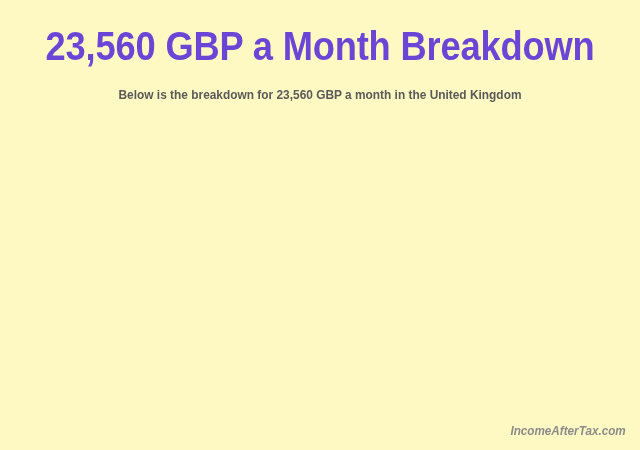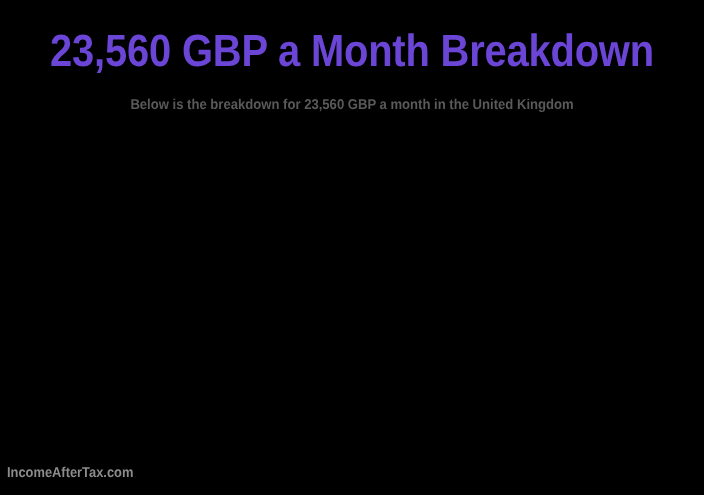--- a/index.html
+++ b/index.html
@@ -12,21 +12,21 @@
     height: 450px;
     background: #efefef;
     font-family: "Liberation Sans", sans-serif;
     overflow: hidden;
   }
 
   .page {
     position: relative;
     width: 640px;
     height: 450px;
-    background: #000000;
+    background: #fef9c3;
     box-sizing: border-box;
   }
 
   
   .header {
     position: absolute;
     top: 0;
     left: 0;
     width: 640px;
     text-align: center;
@@ -79,21 +79,22 @@
     height: 296px;
     background: transparent;
   }
 
   
   .site-footer {
     position: absolute;
     top: 421px;
     left: 0;
     width: 632px;
-    text-align: left;
+    text-align: right;
+    font-style: italic;
   }
 
   .footer-brand {
     display: inline-block;
     color: #8c8c8c;
     font-family: "Liberation Sans", sans-serif;
     font-weight: bold;
     font-size: 13px;
     line-height: 16px;
     white-space: nowrap;

